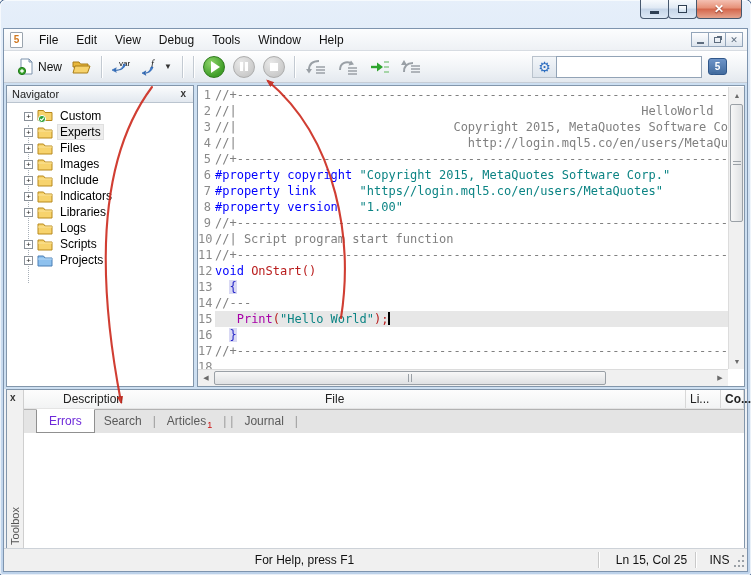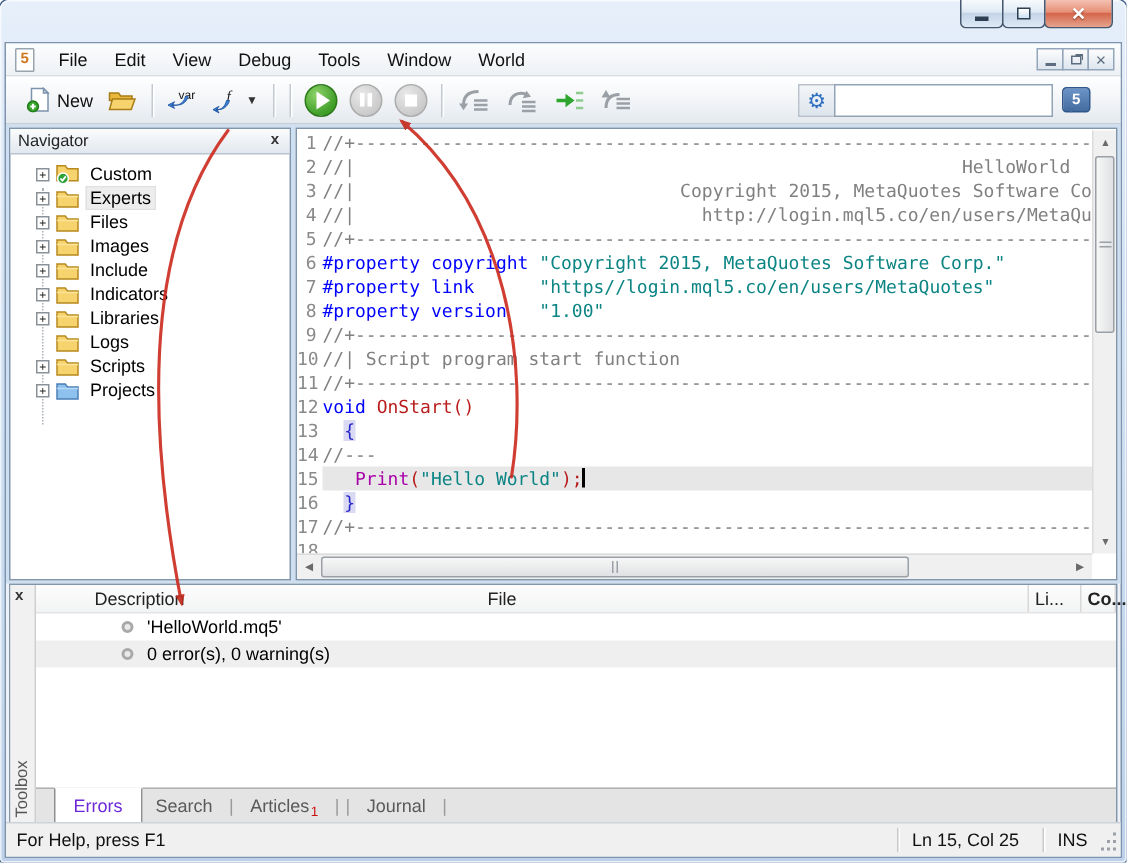--- a/index.html
+++ b/index.html
@@ -114,21 +114,21 @@
   .row-dot{ width:8px; height:8px; border-radius:50%; border:2px solid #a9a9a9; background:#e9e9e9; flex:0 0 auto;}
   .tabsbar{ height:24px; background:#e4e4e4; border-top:1px solid #b2b2b2; display:flex; align-items:stretch;
     padding-left:12px; font-size:12px;}
   .tab{ padding:4px 9px 0 9px; color:#5a5a5a; position:relative;}
   .tab.active{ background:#fff; border:1px solid #909090; border-top:1px solid #fff; margin-top:-1px;
     color:#6d28d9; padding:4px 12px 0 12px;}
   .tab-sep{ color:#9a9a9a; padding:4px 2px 0 2px;}
   .tab-badge{ color:#cc1111; font-size:9px; vertical-align:-3px; margin-left:1px;}
   
   .status{ position:absolute; left:0; right:0; bottom:0; height:23px; background:#f0f0f0; border-top:1px solid #cdd2d8;
-    display:flex; align-items:center; font-size:12px; color:#111;}
+    display:flex; align-items:center; font-size:12px; color:#111;text-align:center;}
   .st-help{ flex:1; padding-left:7px;}
   .st-sep{ width:1px; height:16px; background:#c9c9c9; box-shadow:1px 0 0 #fff;}
   .st-pos{ width:96px; padding-left:9px;}
   .st-ins{ width:38px; padding-left:9px;}
   .st-grip{ width:13px; height:100%; position:relative;}
   
   .arrows{ position:absolute; inset:0; pointer-events:none; z-index:60;}
 </style>
 </head>
 <body>
@@ -151,21 +151,21 @@
 
     <div class="menubar">
       <span class="mql-doc-icon">5</span>
       <span style="display:flex;">
           <span class="menu-item">File</span>
           <span class="menu-item">Edit</span>
           <span class="menu-item">View</span>
           <span class="menu-item">Debug</span>
           <span class="menu-item">Tools</span>
           <span class="menu-item">Window</span>
-          <span class="menu-item">World</span>
+          <span class="menu-item">Help</span>
         </span>
       <span class="mdi-btns">
         <span class="mdi-btn">
             <span class="mdi-min"></span>
           </span>
         <span class="mdi-btn">
             <span class="mdi-rest"></span>
           </span>
         <span class="mdi-btn">✕</span>
       </span>
@@ -397,30 +397,20 @@
         <span class="strip-close">x</span>
         <span class="strip-label">Toolbox</span>
       </div>
       <div class="out-content">
         <div class="out-header">
           <span class="oh-cell oh-desc">Description</span>
           <span class="oh-cell oh-file">File</span>
           <span class="oh-cell oh-li">Li...</span>
           <span class="oh-cell oh-co">Co...</span>
         </div>
-        <div class="out-rows">
-            <div class="out-row">
-              <span class="row-dot"></span>
-              <span>'HelloWorld.mq5'</span>
-            </div>
-            <div class="out-row alt">
-              <span class="row-dot"></span>
-              <span>0 error(s), 0 warning(s)</span>
-            </div>
-          </div>
         <div class="tabsbar">
             <span class="tab active">Errors</span>
             <span class="tab">Search</span>
             <span class="tab-sep">|</span>
             <span class="tab">Articles<span class="tab-badge">1</span></span>
             <span class="tab-sep">|</span>
             <span class="tab-sep">|</span>
             <span class="tab">Journal</span>
             <span class="tab-sep">|</span>
           </div>

